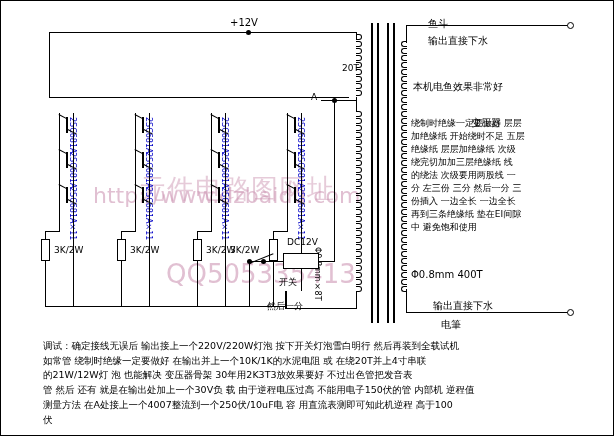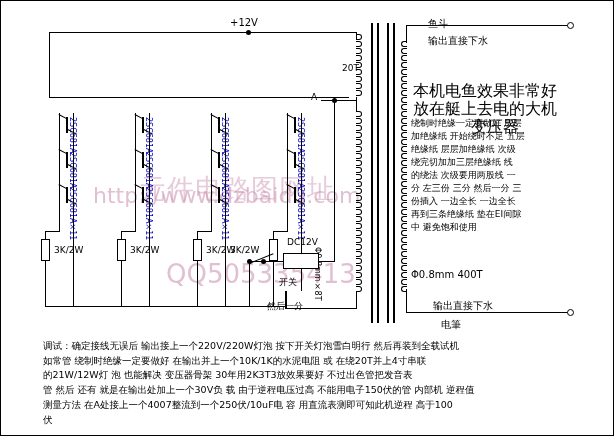--- a/index.html
+++ b/index.html
@@ -30,21 +30,21 @@
     white-space: pre;
     line-height: 1.25;
   }
   .cn {
     font-family: "DejaVu Sans", "Liberation Sans", sans-serif;
   }
   .black { color: #000000; }
   .f8 { font-size: 8px; }
   .f9 { font-size: 9px; }
   .f10 { font-size: 10px; }
-  .f11 { font-size: 16px; }
+  .f11 { font-size: 10px; }
   .tr-label {
     position: absolute;
     font-size: 8px;
     color: #0000c8;
     transform-origin: 0 0;
     white-space: nowrap;
   }
   .node {
     position: absolute;
     width: 5px;
@@ -237,21 +237,20 @@
   <div class="txt cn f10 black" style="left:427px; top:17px;">鱼斗</div>
   <div class="txt cn f10 black" style="left:427px; top:34px;">输出直接下水</div>
 
   <div class="wire vw" style="left:405px; top:288px; height:24px;"></div>
   <div class="wire hw" style="left:405px; top:311px; width:163px;"></div>
   <div class="opencircle" style="left:566px; top:308px;"></div>
   <div class="txt cn f10 black" style="left:432px; top:299px;">输出直接下水</div>
   <div class="txt cn f10 black" style="left:440px; top:318px;">电筆</div>
 
   <div class="txt cn f11 black" style="left:412px; top:80px;">本机电鱼效果非常好</div>
-  <div class="txt cn f11 black" style="left:412px; top:98px;">放在艇上去电的大机</div>
   <div class="txt cn f11 black" style="left:470px; top:116px;">变压器</div>
   <div class="txt cn f9 black" style="left:410px; top:116px; line-height:1.45;">绕制时绝缘一定要做好 层层
 加绝缘纸 开始绕时不足 五层
 绝缘纸 层层加绝缘纸 次级
 绕完切加加三层绝缘纸 线
 的绕法 次级要用两股线 一
 分 左三份 三分 然后一分 三
 份插入 一边全长 一边全长
 再到三条绝缘纸 垫在EI间隙
 中 避免饱和使用</div>

